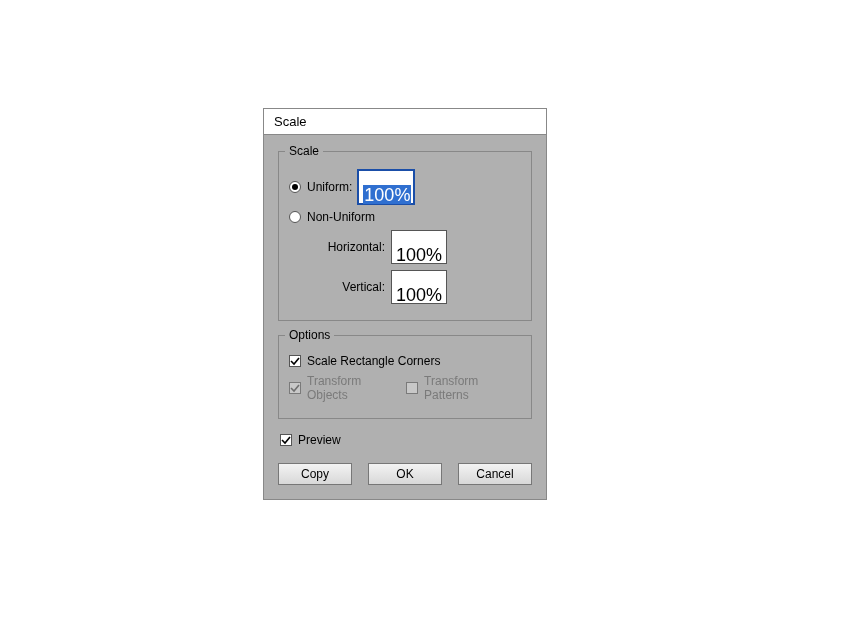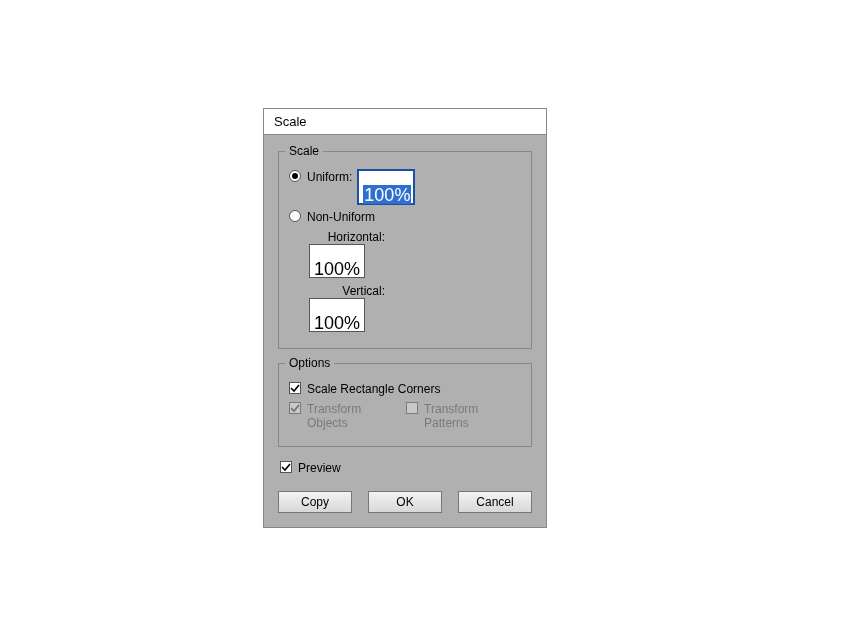--- a/index.html
+++ b/index.html
@@ -40,20 +40,21 @@
   .legend {
     position: absolute;
     top: -8px;
     left: 6px;
     background: #b0b0b0;
     padding: 0 4px;
     font-size: 12px;
   }
   .row {
     display: flex;
+    align-items: center;
     margin: 6px 0;
   }
   .radio {
     display: inline-flex;
     align-items: center;
     justify-content: center;
     width: 12px;
     height: 12px;
     border: 1px solid #555;
     border-radius: 50%;
@@ -108,21 +109,20 @@
     padding: 0 1px;
   }
   .hv-label {
     width: 76px;
     text-align: right;
     margin-right: 6px;
     display:inline-block;
   }
   .scale-sub {
     margin-left: 20px;
-    flex-direction: column;
   }
   .buttons {
     display: flex;
     justify-content: space-between;
     gap: 16px;
     margin-top: 2px;
   }
   .btn {
     flex: 1;
     height: 22px;

